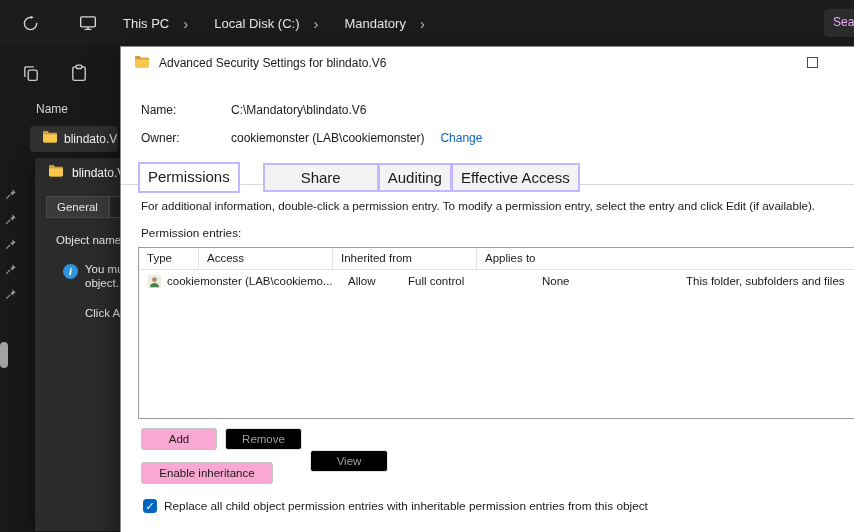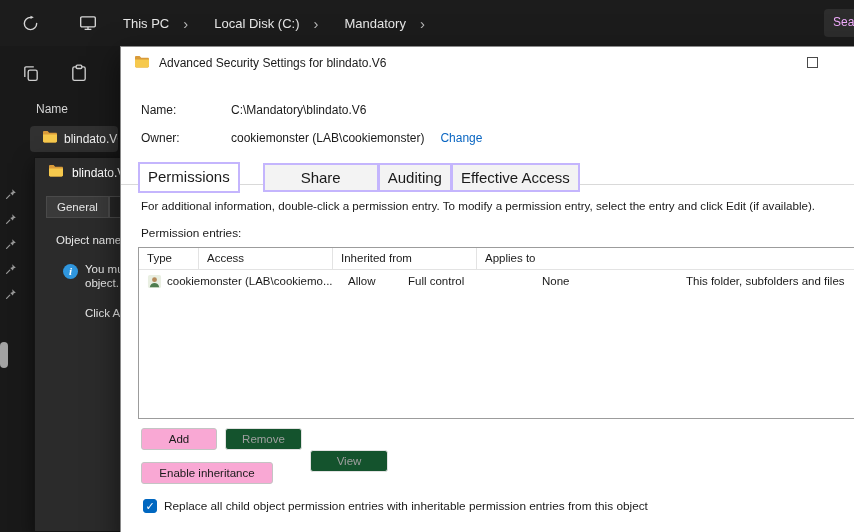--- a/index.html
+++ b/index.html
@@ -67,21 +67,21 @@
   .ptable { position:absolute; left:17px; top:200px; width:765px; height:172px; border:1px solid #9c9c9c; background:#fff; }
   .thead { display:flex; height:22px; border-bottom:1px solid #e3e3e3; }
   .th { font-size:11.5px; padding:4px 0 0 8px; border-right:1px solid #e3e3e3; overflow:hidden; white-space:nowrap; }
   .th:last-child { border-right:none; }
   .trow { display:flex; height:22px; align-items:center; }
   .td { font-size:11.5px; padding-left:8px; overflow:hidden; white-space:nowrap; display:flex; align-items:center; }
   .c0 { width:201px; } .c1 { width:60px; } .c2 { width:134px; } .c3 { width:144px; } .c4 { flex:1; }
   .td .avatar { margin-right:5px; flex:0 0 auto; display:inline-flex; }
   .btn { position:absolute; height:22px; border:1px solid #c4c4c4; background:#f9a8d4; border-radius:3px;
          font-size:11.5px; color:#1a1a1a; text-align:center; line-height:20px; cursor:pointer; }
-  .btn.disabled { color:#9f9f9f; background:#14532d; border-color:#e2e2e2; }
+  .btn.disabled { color:#9f9f9f; background:#000000; border-color:#e2e2e2; }
   .btn-add { left:20px; top:381px; width:76px; }
   .btn-remove { left:104px; top:381px; width:77px; }
   .btn-view { left:189px; top:403px; width:78px; }
   .btn-inherit { left:20px; top:415px; width:132px; }
   .chk-row { position:absolute; left:22px; top:452px; display:flex; align-items:center; }
   .chk { width:14px; height:14px; background:#0067c0; border:1px solid #0067c0; border-radius:3px;
          color:#fff; font-size:11px; line-height:13px; text-align:center; flex:0 0 auto; }
   .chk-label { margin-left:7px; font-size:11.8px; white-space:nowrap; }
 </style>
 </head>

